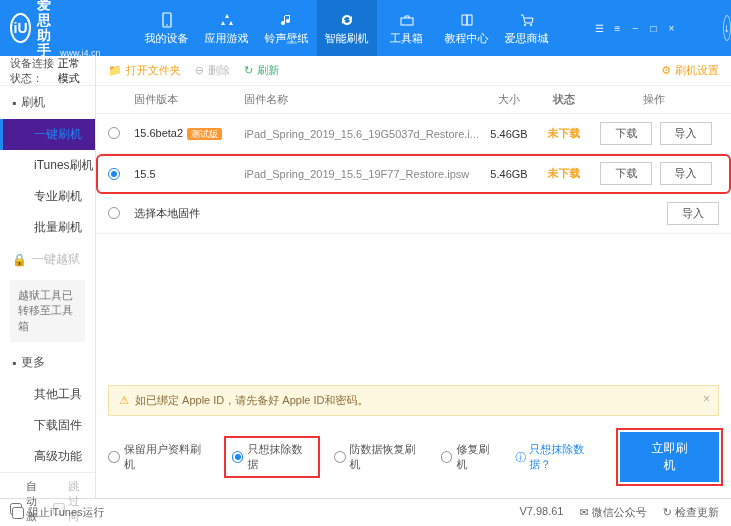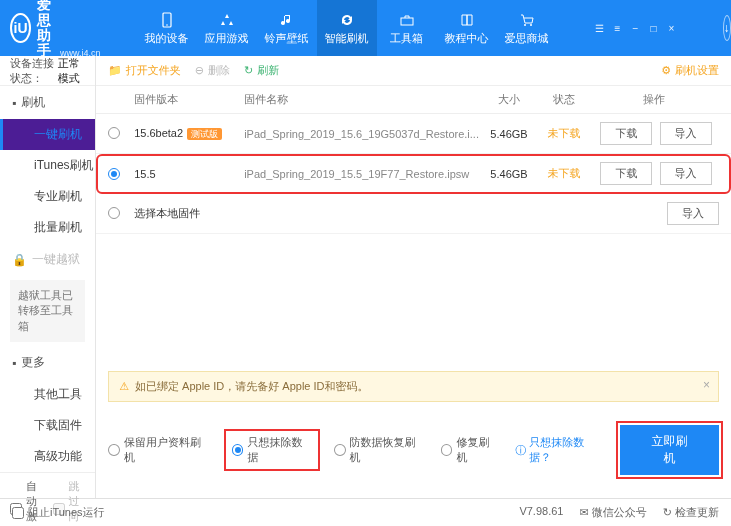--- a/index.html
+++ b/index.html
@@ -35,40 +35,40 @@
 .tb-link { display: flex; align-items: center; gap: 4px; cursor: pointer; }
 .tb-link.orange { color: #f5a623; }
 .tb-link.green { color: #3cb371; }
 .tb-settings { margin-left: auto; color: #f5a623; display: flex; align-items: center; gap: 4px; cursor: pointer; }
 
 .thead { display: flex; height: 28px; align-items: center; padding: 0 12px; font-size: 11px; color: #777; border-bottom: 1px solid #eee; }
 .col-radio { width: 26px; }
 .col-ver { width: 110px; }
 .col-name { flex: 1; }
 .col-size { width: 60px; text-align: center; }
-.col-status { width: 50px; text-align: center; }
+.col-status { width: 50px; text-align: center; font-weight: bold; }
 .col-ops { width: 130px; text-align: center; }
 
 .row { display: flex; align-items: center; padding: 8px 12px; font-size: 11px; border-bottom: 1px solid #f2f2f2; }
 .row.selected { outline: 2px solid #e33; outline-offset: -2px; border-radius: 6px; }
 .radio { width: 12px; height: 12px; border: 1px solid #999; border-radius: 50%; display: inline-flex; align-items: center; justify-content: center; }
 .radio.on::after { content: ""; width: 6px; height: 6px; background: #1e88f5; border-radius: 50%; }
 .radio.on { border-color: #1e88f5; }
 .tag-beta { background: #ff9733; color: #fff; font-size: 9px; padding: 1px 4px; border-radius: 2px; margin-left: 4px; }
 .fw-name { color: #888; white-space: nowrap; overflow: hidden; text-overflow: ellipsis; }
 .status-txt { color: #f5a623; }
 .btn-sm { border: 1px solid #ccc; background: #fff; padding: 3px 14px; font-size: 11px; cursor: pointer; color: #555; margin-left: 4px; }
 .row-local .col-ops { text-align: right; }
 
 .content-fill { flex: 1; }
 
 .warn-bar { margin: 0 12px; background: #fff8e1; border: 1px solid #f3e2a9; padding: 7px 10px; font-size: 11px; color: #8a6d3b; display: flex; align-items: center; gap: 6px; position: relative; }
 .warn-close { position: absolute; right: 8px; top: 6px; color: #aaa; cursor: pointer; font-size: 12px; }
 
-.mode-bar { padding: 23px 12px; display: flex; align-items: center; gap: 16px; font-size: 11px; }
+.mode-bar { padding: 16px 12px; display: flex; align-items: center; gap: 16px; font-size: 11px; }
 .mode-opt { display: flex; align-items: center; gap: 4px; color: #555; cursor: pointer; }
 .mode-opt.hl { outline: 2px solid #e33; padding: 4px 6px; }
 .only-link { color: #1e88f5; cursor: pointer; display: flex; align-items: center; gap: 3px; }
 .btn-primary { background: #1e88f5; color: #fff; border: none; padding: 8px 26px; font-size: 12px; cursor: pointer; margin-left: auto; outline: 2px solid #e33; outline-offset: 2px; }
 
 .footer { height: 28px; border-top: 1px solid #e0e0e0; display: flex; align-items: center; padding: 0 12px; font-size: 11px; color: #666; gap: 18px; }
 .footer .right { margin-left: auto; display: flex; gap: 16px; }
 .chk { display: flex; align-items: center; gap: 4px; }
 input[type=checkbox] { width: 12px; height: 12px; }
 

